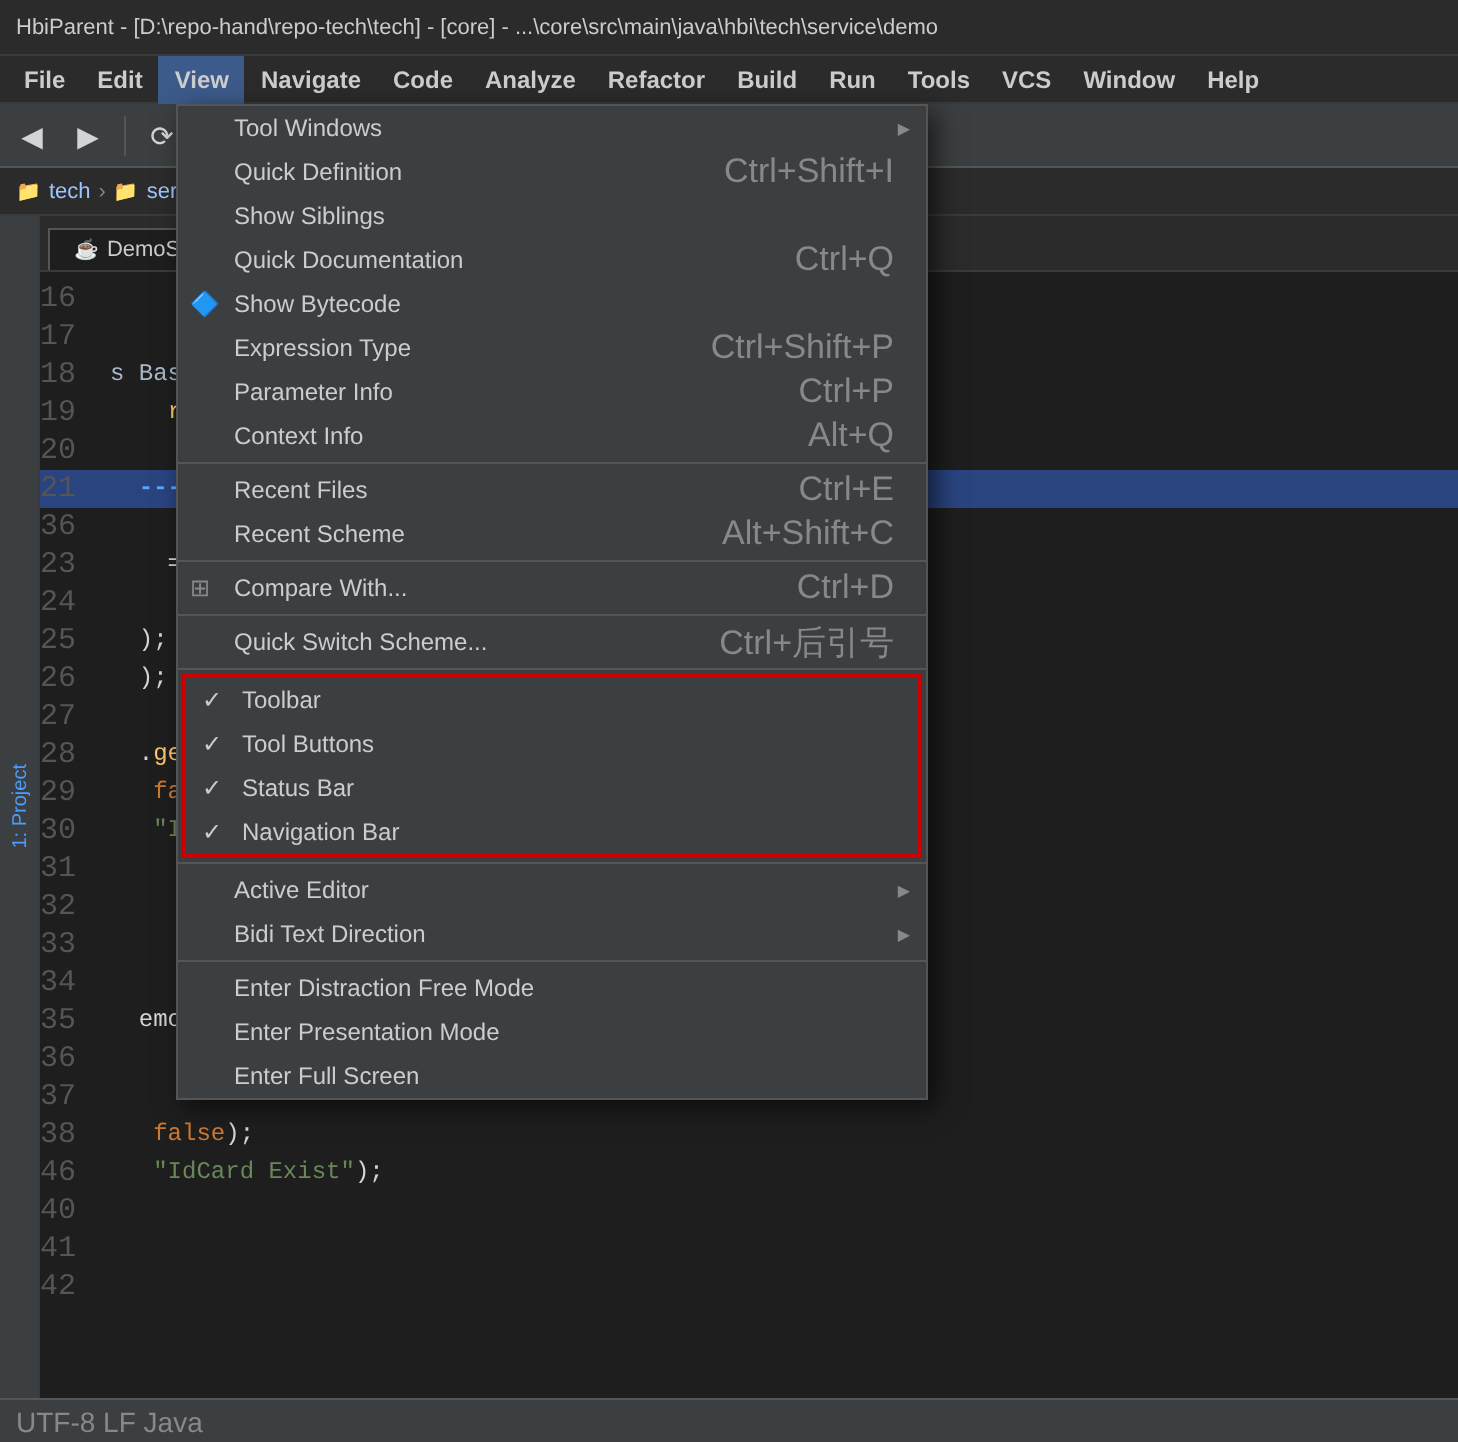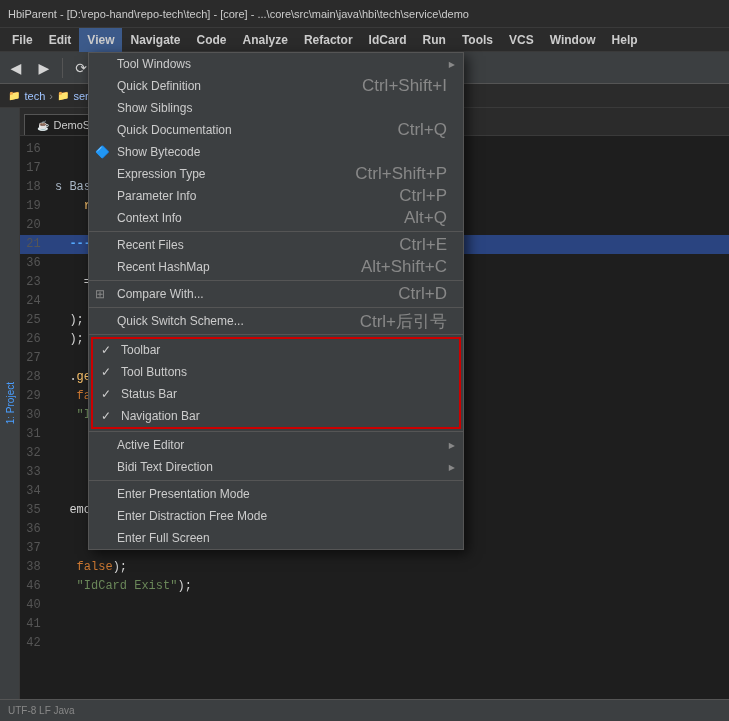--- a/index.html
+++ b/index.html
@@ -146,24 +146,24 @@
       font-size: 12px;
       line-height: 1.6;
     }
     .code-line {
       display: flex;
       height: 19px;
       align-items: center;
     }
     .line-num {
       width: 35px;
-      text-align: center;
+      text-align: left;
       padding-right: 8px;
       color: #555;
-      font-size: 12px;
+      font-size: 15px;
       user-select: none;
       flex-shrink: 0;
     }
     .line-content {
       flex: 1;
       white-space: pre;
     }
     .kw { color: #cc7832; }
     .type { color: #a9b7c6; }
     .str { color: #6a8759; }
@@ -260,21 +260,21 @@
 </div>
 
 <div class="menu-bar">
   <div class="menu-item">File</div>
   <div class="menu-item">Edit</div>
   <div class="menu-item active">View</div>
   <div class="menu-item">Navigate</div>
   <div class="menu-item">Code</div>
   <div class="menu-item">Analyze</div>
   <div class="menu-item">Refactor</div>
-  <div class="menu-item">IdCard</div>
+  <div class="menu-item">Build</div>
   <div class="menu-item">Run</div>
   <div class="menu-item">Tools</div>
   <div class="menu-item">VCS</div>
   <div class="menu-item">Window</div>
   <div class="menu-item">Help</div>
 </div>
 
 <div class="toolbar">
   <div class="toolbar-btn">◀</div>
   <div class="toolbar-btn">▶</div>
@@ -489,21 +489,21 @@
     </div>
     <div class="dropdown-separator"></div>
 
     <div class="dropdown-item">
       <span>Recent Files</span>
       <span class="shortcut">Ctrl+E</span>
     </div>
 
 
     <div class="dropdown-item">
-      <span>Recent HashMap</span>
+      <span>Recent Scheme</span>
       <span class="shortcut">Alt+Shift+C</span>
     </div>
     <div class="dropdown-separator"></div>
 
     <div class="dropdown-item icon-item">
       <span class="item-icon">⊞</span>
       <span>Compare With...</span>
       <span class="shortcut">Ctrl+D</span>
     </div>
 
@@ -543,28 +543,28 @@
     <div class="dropdown-item has-sub">
       <span>Active Editor</span>
     </div>
 
     <div class="dropdown-item has-sub">
       <span>Bidi Text Direction</span>
     </div>
     <div class="dropdown-separator"></div>
 
     <div class="dropdown-item">
+      <span>Enter Distraction Free Mode</span>
+    </div>
+
+    <div class="dropdown-item">
       <span>Enter Presentation Mode</span>
     </div>
 
     <div class="dropdown-item">
-      <span>Enter Distraction Free Mode</span>
-    </div>
-
-    <div class="dropdown-item">
       <span>Enter Full Screen</span>
     </div>
   </div>
 </div>
 
 <div class="status-bar">
-  <span style="color:#888;font-size:10px;">UTF-8  LF  Java</span>
+  <span style="color:#888;font-size:14px;">UTF-8  LF  Java</span>
 </div>
 
 </body></html>

